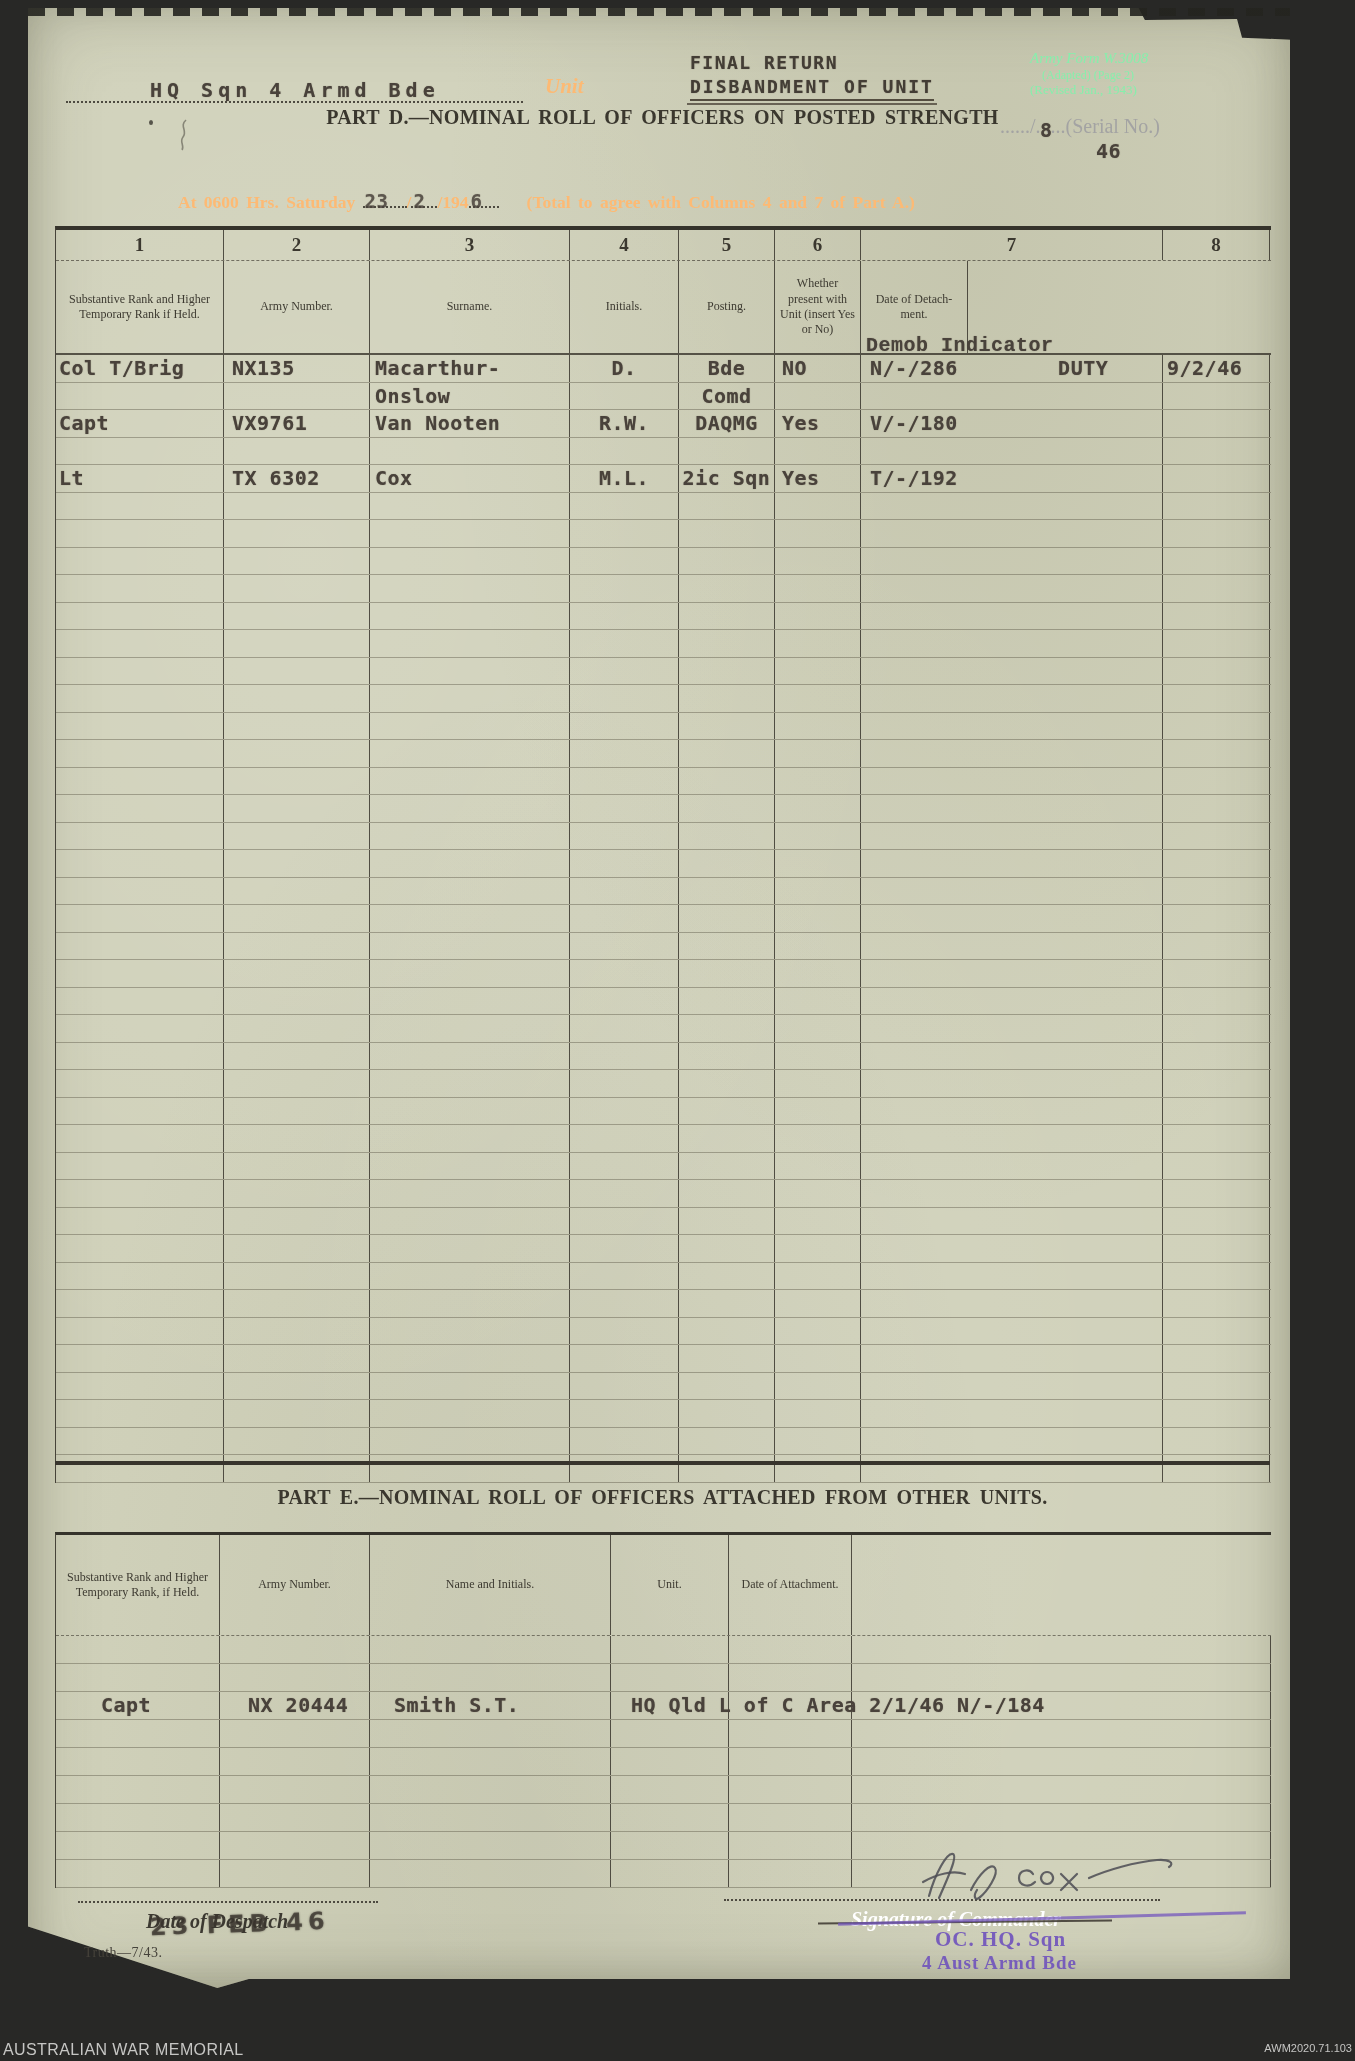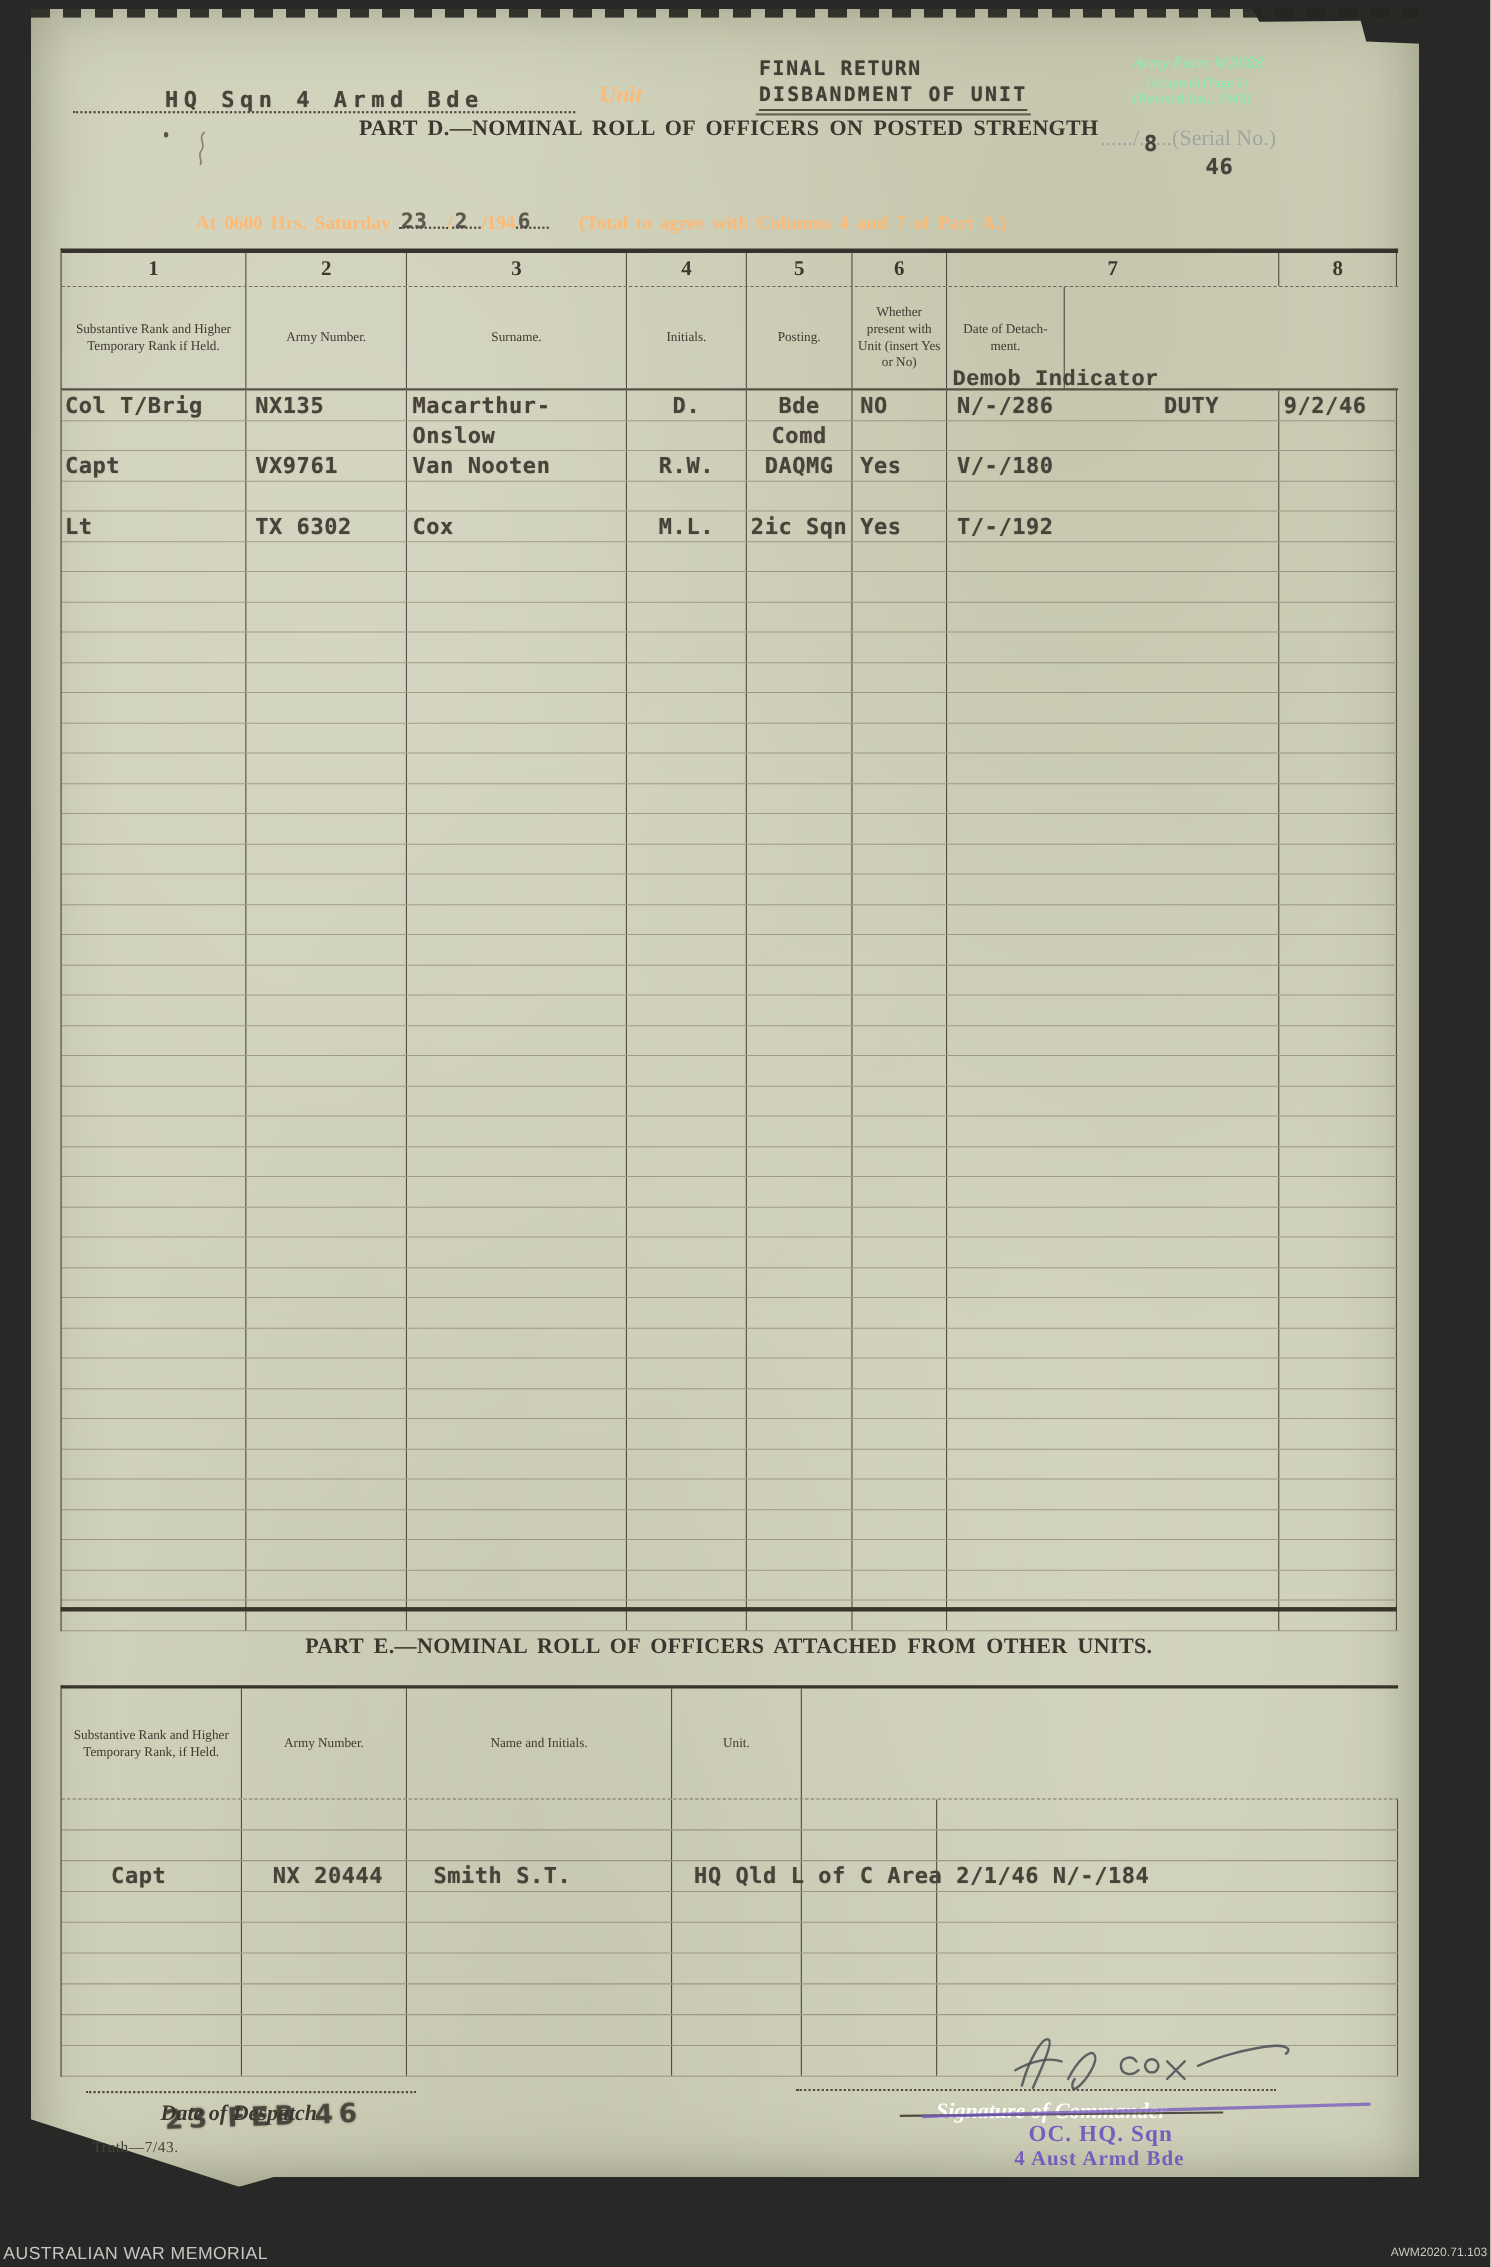--- a/index.html
+++ b/index.html
@@ -596,20 +596,21 @@
 
   <div class="abs heavy-rule"></div>
   <div class="abs section-title pe-title">PART E.—NOMINAL ROLL OF OFFICERS ATTACHED FROM OTHER UNITS.</div>
 
   <div class="table pe">
     <div class="row hdrrow">
       <div class="cell pe-c0">Substantive Rank and Higher Temporary Rank, if Held.</div>
       <div class="cell pe-c1">Army Number.</div>
       <div class="cell pe-c2">Name and Initials.</div>
       <div class="cell pe-c3">Unit.</div>
+      <div class="cell pe-c4">Date of Attachment.</div>
     </div>
     <div id="pe-body">
         <div class="row body-row">
           <div class="cell pe-c0"><span class="typed"></span></div>
           <div class="cell pe-c1"><span class="typed"></span></div>
           <div class="cell pe-c2"><span class="typed"></span></div>
           <div class="cell pe-c3"><span class="typed"></span></div>
           <div class="cell pe-c4"><span class="typed"></span></div>
           <div class="cell pe-c5"><span class="typed"></span></div>
         </div>

